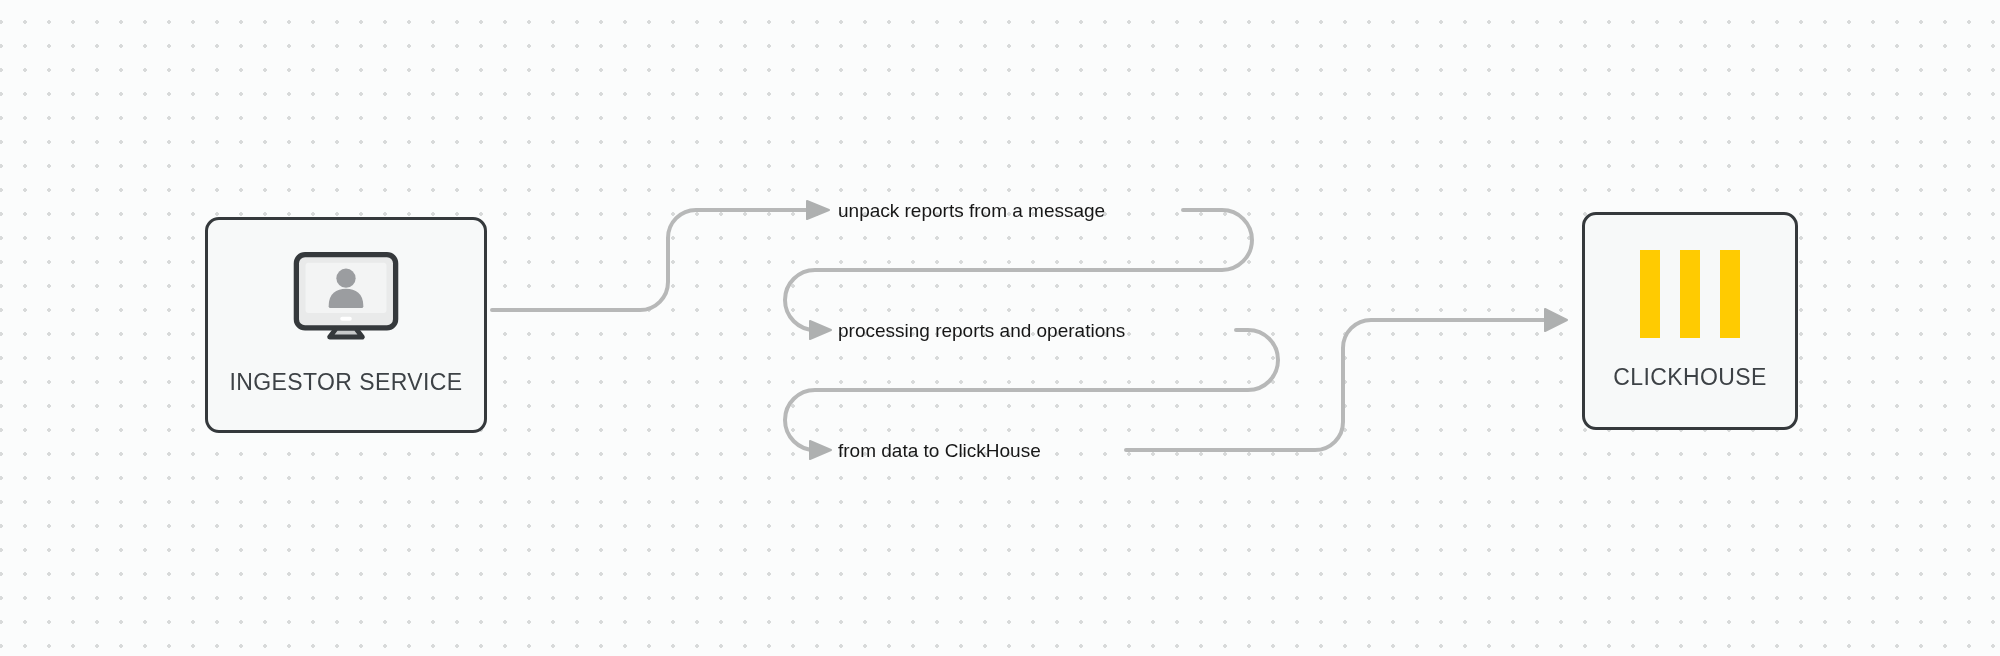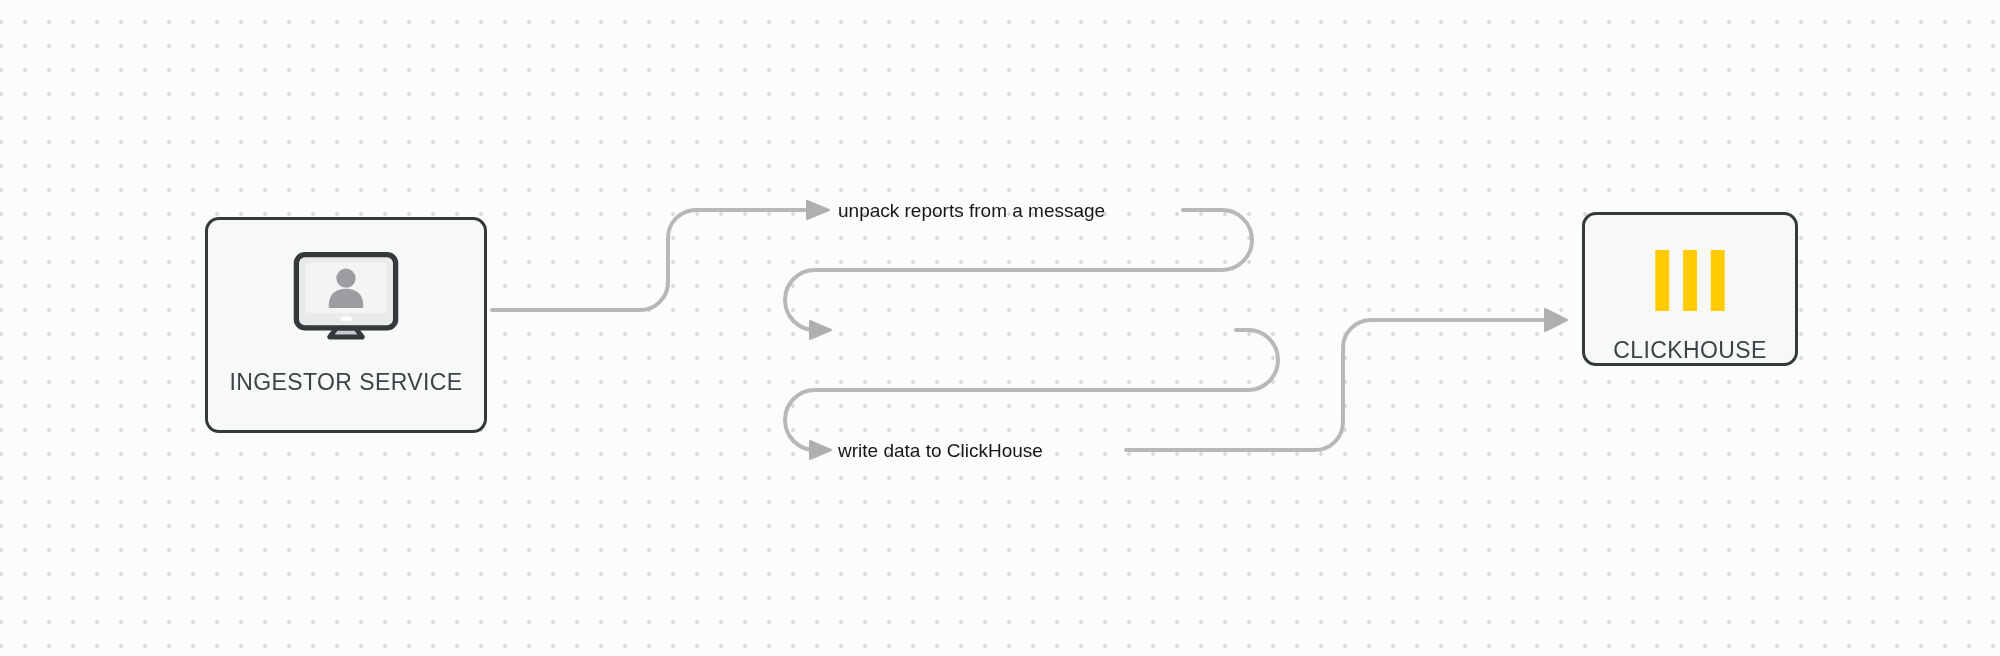--- a/index.html
+++ b/index.html
@@ -59,21 +59,21 @@
     display:flex;
     flex-direction:column;
     align-items:center;
   }
   .node-ingestor{
     left:205px;top:217px;
     width:282px;height:216px;
   }
   .node-clickhouse{
     left:1582px;top:212px;
-    width:216px;height:154px;
+    width:216px;height:218px;
   }
   .node-icon-monitor{margin-top:31px;}
   .node-icon-clickhouse{margin-top:35px;}
   .node-label{
     color:var(--node-label);
     font-size:23px;
     letter-spacing:0.4px;
     line-height:26px;
     white-space:nowrap;
   }
@@ -133,15 +133,16 @@
   <div class="node node-clickhouse">
     <svg class="node-icon-clickhouse" width="100" height="88" viewBox="0 0 100 88" xmlns="http://www.w3.org/2000/svg">
       <rect class="ch-bar" x="0" y="0" width="20" height="88"></rect>
       <rect class="ch-bar" x="40" y="0" width="20" height="88"></rect>
       <rect class="ch-bar" x="80" y="0" width="20" height="88"></rect>
     </svg>
     <div class="node-label">CLICKHOUSE</div>
   </div>
 
   <div class="step-label step-1">unpack reports from a message</div>
-  <div class="step-label step-3">write data to ClickHouse</div>
+  <div class="step-label step-2">processing reports and operations</div>
+  <div class="step-label step-3">from data to ClickHouse</div>
 
 </div>
 
 </body></html>

